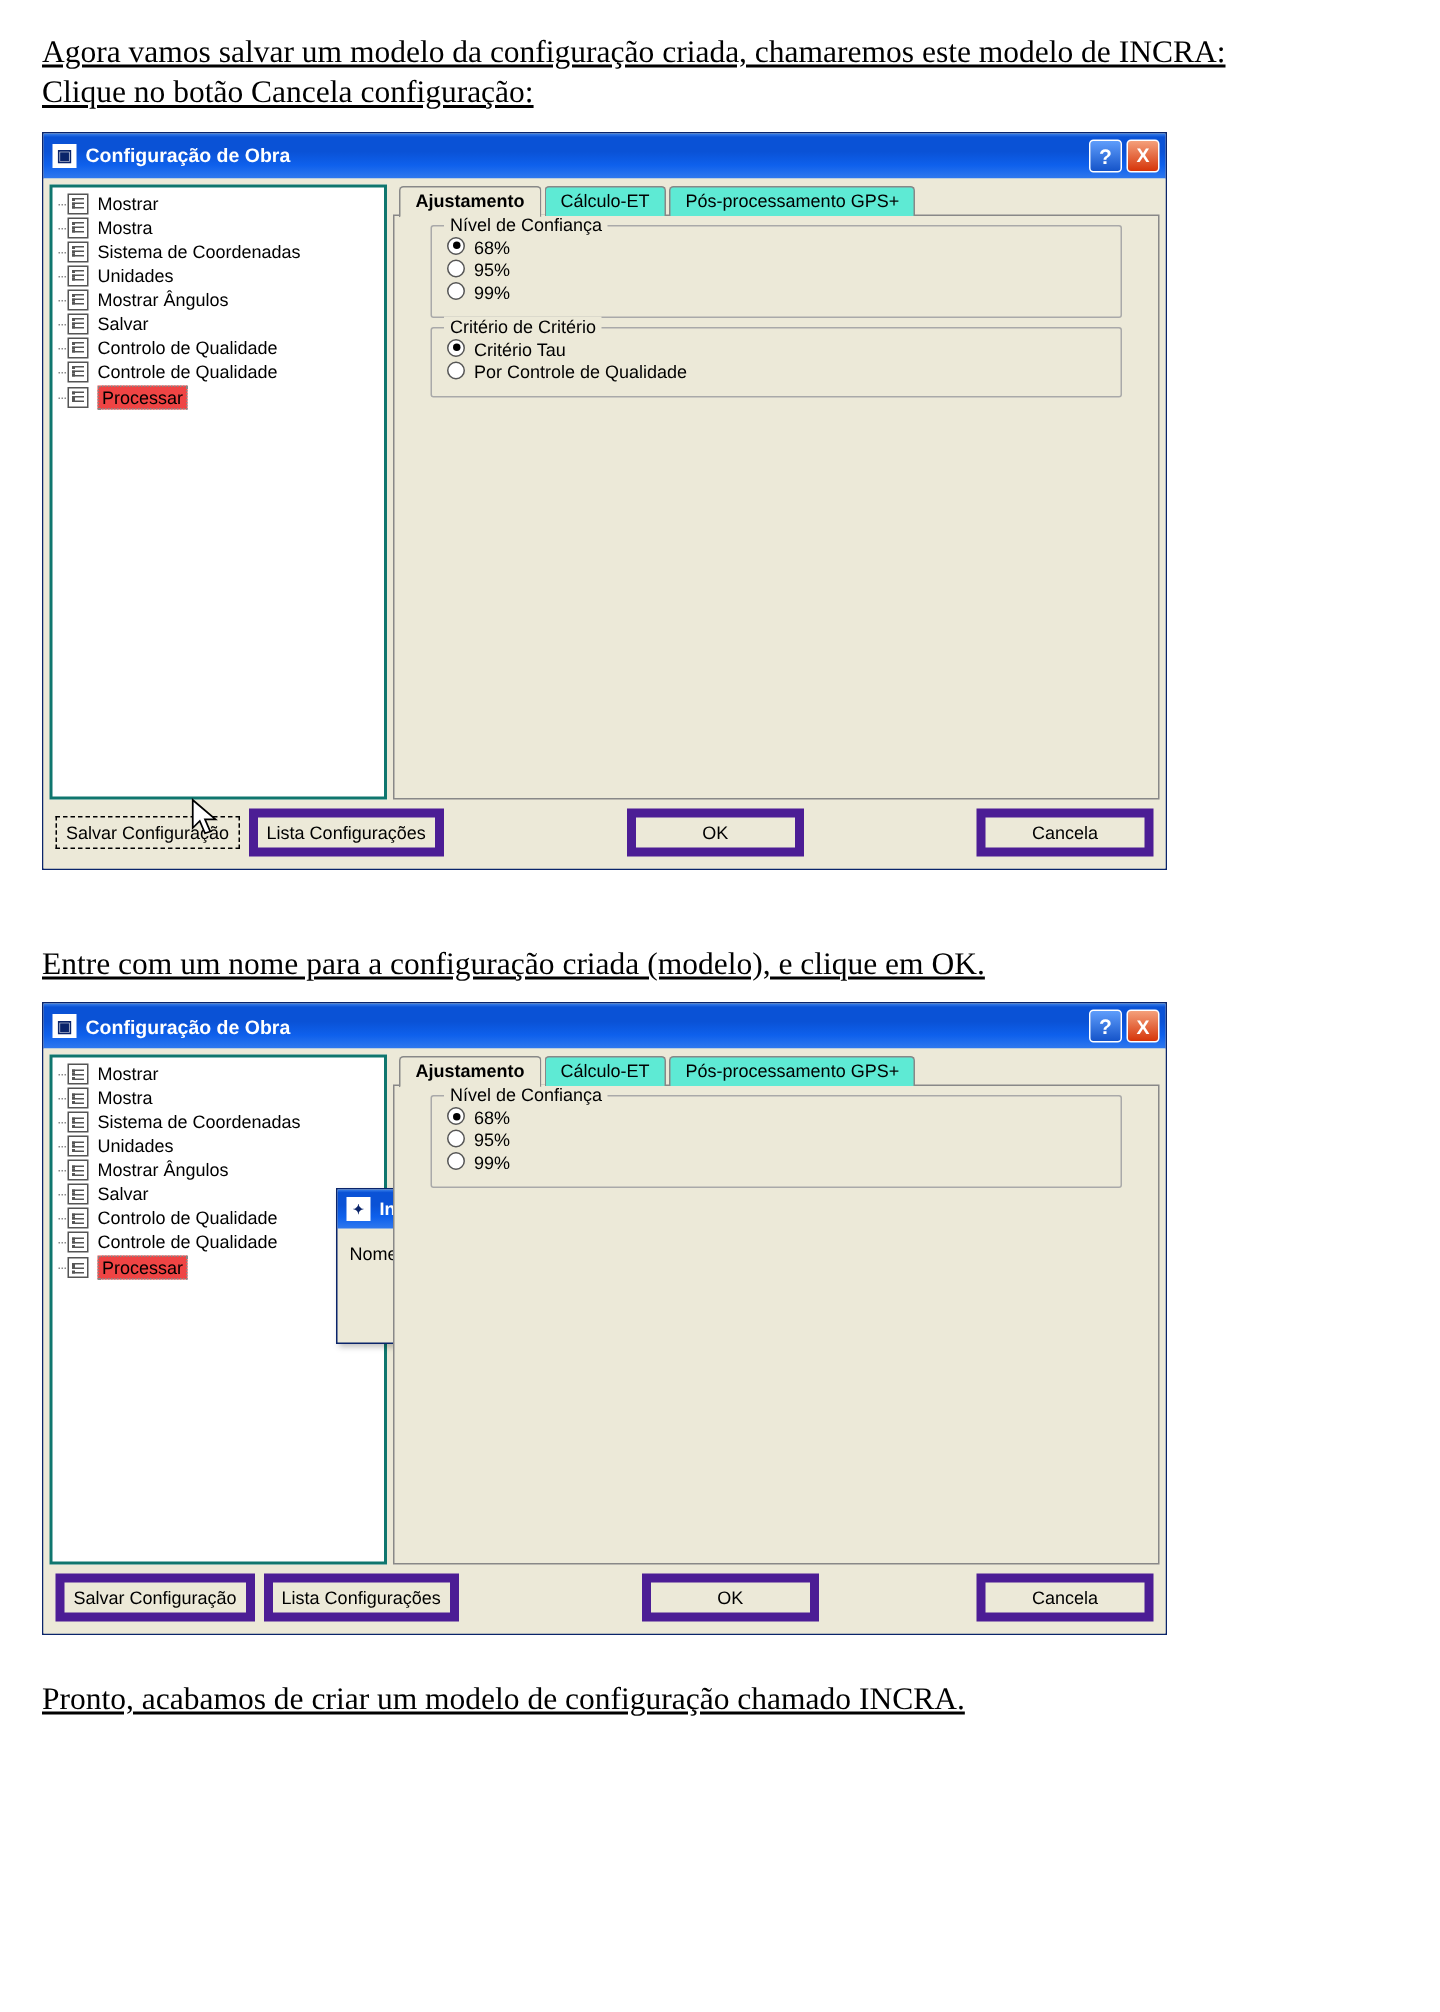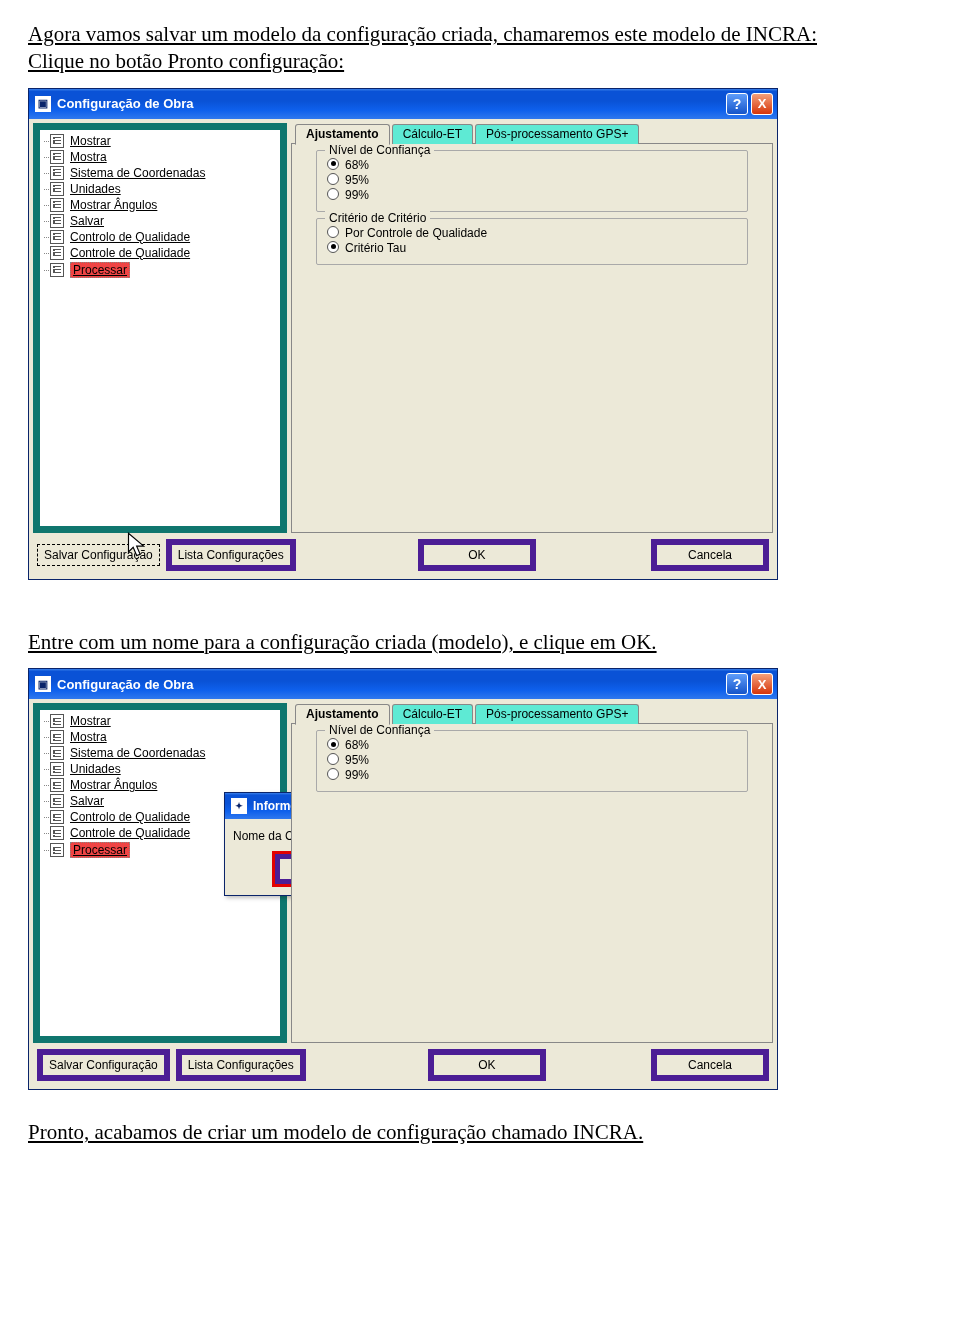--- a/index.html
+++ b/index.html
@@ -51,27 +51,26 @@
 
   .xp-body {
     background:#ece9d8;
     padding: 4px;
   }
   .xp-main {
     display:flex;
     gap:4px;
   }
   .xp-tree {
-    width: 254px;
+    width: 225px;
     background:#fff;
-    border:7px solid #0f766e;
+    border:2px solid #0f766e;
     padding: 3px 2px;
     min-height: 410px;
     position:relative;
-    text-decoration:underline;
   }
   .tree-item {
     display:flex; align-items:center;
     gap:6px;
     padding:1px 0 1px 8px;
     white-space:nowrap;
     position:relative;
   }
   .tree-item::before{
     content:""; position:absolute; left:2px; top:50%;
@@ -188,21 +187,21 @@
   .modal-btns .xp-btn{ min-width:92px; }
   .red-box{ outline:3px solid #e20000; outline-offset:-1px; }
   .rel{ position:relative; }
   .win2 .xp-tree{ min-height:340px; }
   .win2 .xp-right{ min-height:340px; }
 </style>
 </head>
 <body>
 
 <p class="doc-text">Agora vamos salvar um modelo da configuração criada, chamaremos este modelo de INCRA:</p>
-<p class="doc-text">Clique no botão Pronto configuração:</p>
+<p class="doc-text">Clique no botão Cancela configuração:</p>
 
 <div class="xp-window rel" style="width:750px;">
   <div class="xp-titlebar">
     <div class="left">
       <span class="xp-app-icon">▣</span>
       <span>Configuração de Obra</span>
     </div>
     <div class="xp-title-controls">
       <span class="xp-help-btn">?</span>
       <span class="xp-close-btn">X</span>
@@ -304,26 +303,26 @@
                 <span>95%</span>
               </div>
             <div class="radio-row">
                 <span class="radio"></span>
                 <span>99%</span>
               </div>
           </div>
           <div class="fieldset">
             <span class="legend">Critério de Critério</span>
             <div class="radio-row">
+                <span class="radio checked"></span>
+                <span>Critério Tau</span>
+              </div>
+            <div class="radio-row">
                 <span class="radio"></span>
                 <span>Por Controle de Qualidade</span>
-              </div>
-            <div class="radio-row">
-                <span class="radio checked"></span>
-                <span>Critério Tau</span>
               </div>
           </div>
         </div>
       </div>
     </div>
     <div class="xp-btnbar rel">
       <div class="xp-btn dashed" style="min-width:118px;">Salvar Configuração</div>
       <div class="xp-btn" style="min-width:118px;">Lista Configurações</div>
       <div style="flex:0 0 110px"></div>
       <div class="xp-btn" style="min-width:118px;">OK</div>

